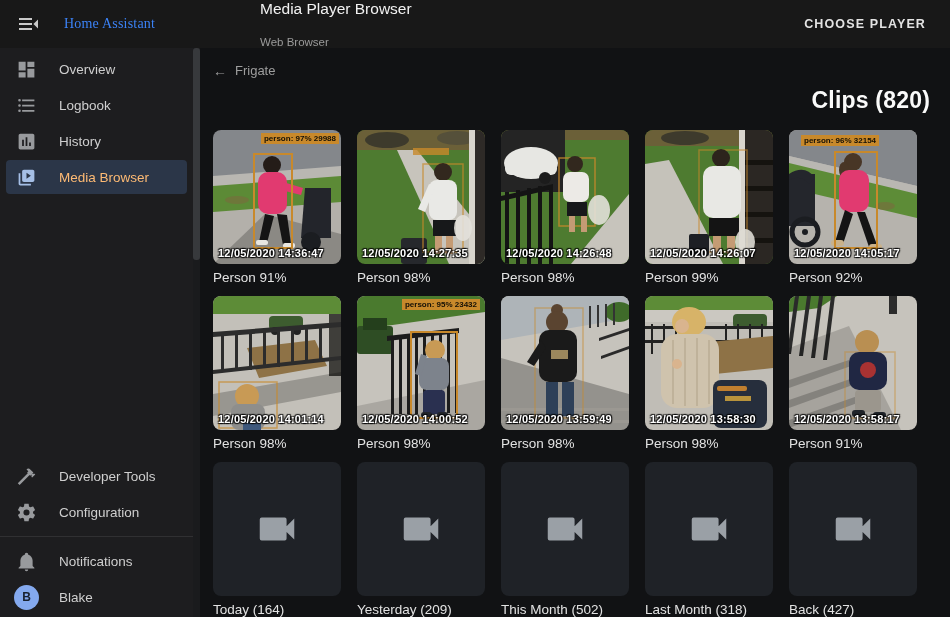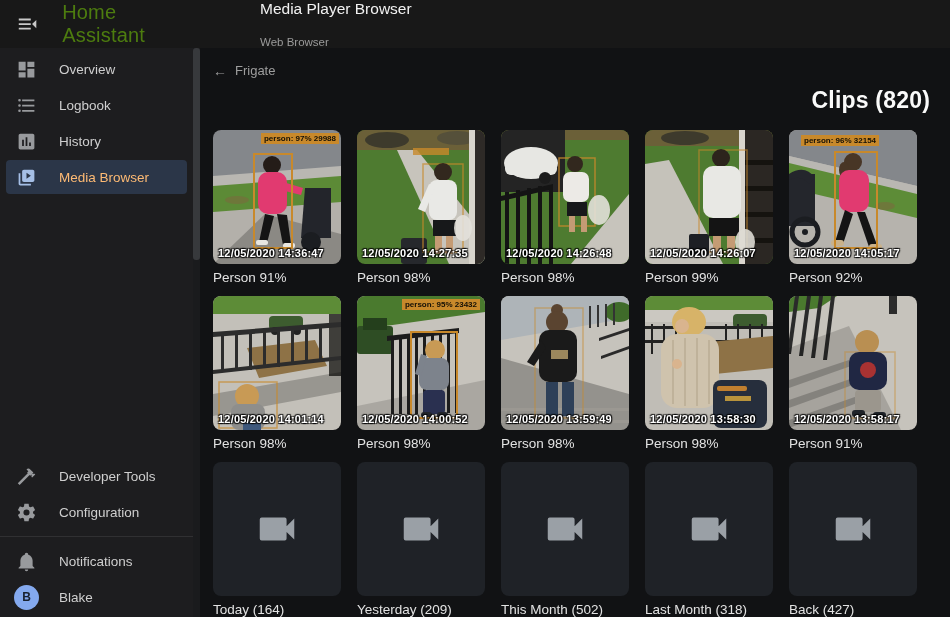--- a/index.html
+++ b/index.html
@@ -4,21 +4,21 @@
 <style>
   * { box-sizing: border-box; margin: 0; padding: 0; }
   html,body { background:#000; }
   body { font-family: "Liberation Sans", "DejaVu Sans", sans-serif; }
   .app { position:relative; width:950px; height:617px; overflow:hidden; background:#121316; display:flex; flex-direction:column; }
 
   
   .topbar { height:48px; flex:none; background:#181818; display:flex; align-items:center; }
   .topbar-left { width:193px; flex:none; display:flex; align-items:center; padding-left:16px; gap:24px; }
   .menu-btn { width:24px; height:24px; color:#c9c9c9; cursor:pointer; display:flex; align-items:center; }
-  .app-title { color:#4d7c0f; font-size:20px; letter-spacing:.2px; }
+  .app-title { color:#3b82f6; font-size:14px; letter-spacing:.2px;font-family:Liberation Serif, serif; }
   .topbar-main { flex:1; display:flex; align-items:center; padding-left:67px; padding-right:18px; }
   .header-titles { display:flex; flex-direction:column; gap:18px; }
   .header-title { color:#f2f2f2; font-size:15.5px; }
   .header-subtitle { color:#9a9a9a; font-size:11.5px; }
   .spacer { flex:1; }
   .choose-player { background:none; border:none; color:#e3e3e3; font-family:inherit; font-size:12.5px; font-weight:700; letter-spacing:.09em; cursor:pointer; padding:8px 6px; }
 
   .body-row { flex:1; display:flex; min-height:0; }
 
   
@@ -69,20 +69,21 @@
           </svg>
       </span>
       <span class="app-title">Home Assistant</span>
     </div>
     <div class="topbar-main">
       <div class="header-titles">
         <span class="header-title">Media Player Browser</span>
         <span class="header-subtitle">Web Browser</span>
       </div>
       <div class="spacer"></div>
+      <button class="choose-player">CHOOSE PLAYER</button>
     </div>
   </div>
 
   <div class="body-row">
 
     <div class="sidebar">
       <div class="nav-item">
         <span class="nav-icon">
             <svg viewBox="0 0 24 24" fill="currentColor">
               <path d="M13,3V9H21V3M13,21H21V11H13M3,21H11V15H3M3,13H11V3H3V13Z"></path>

